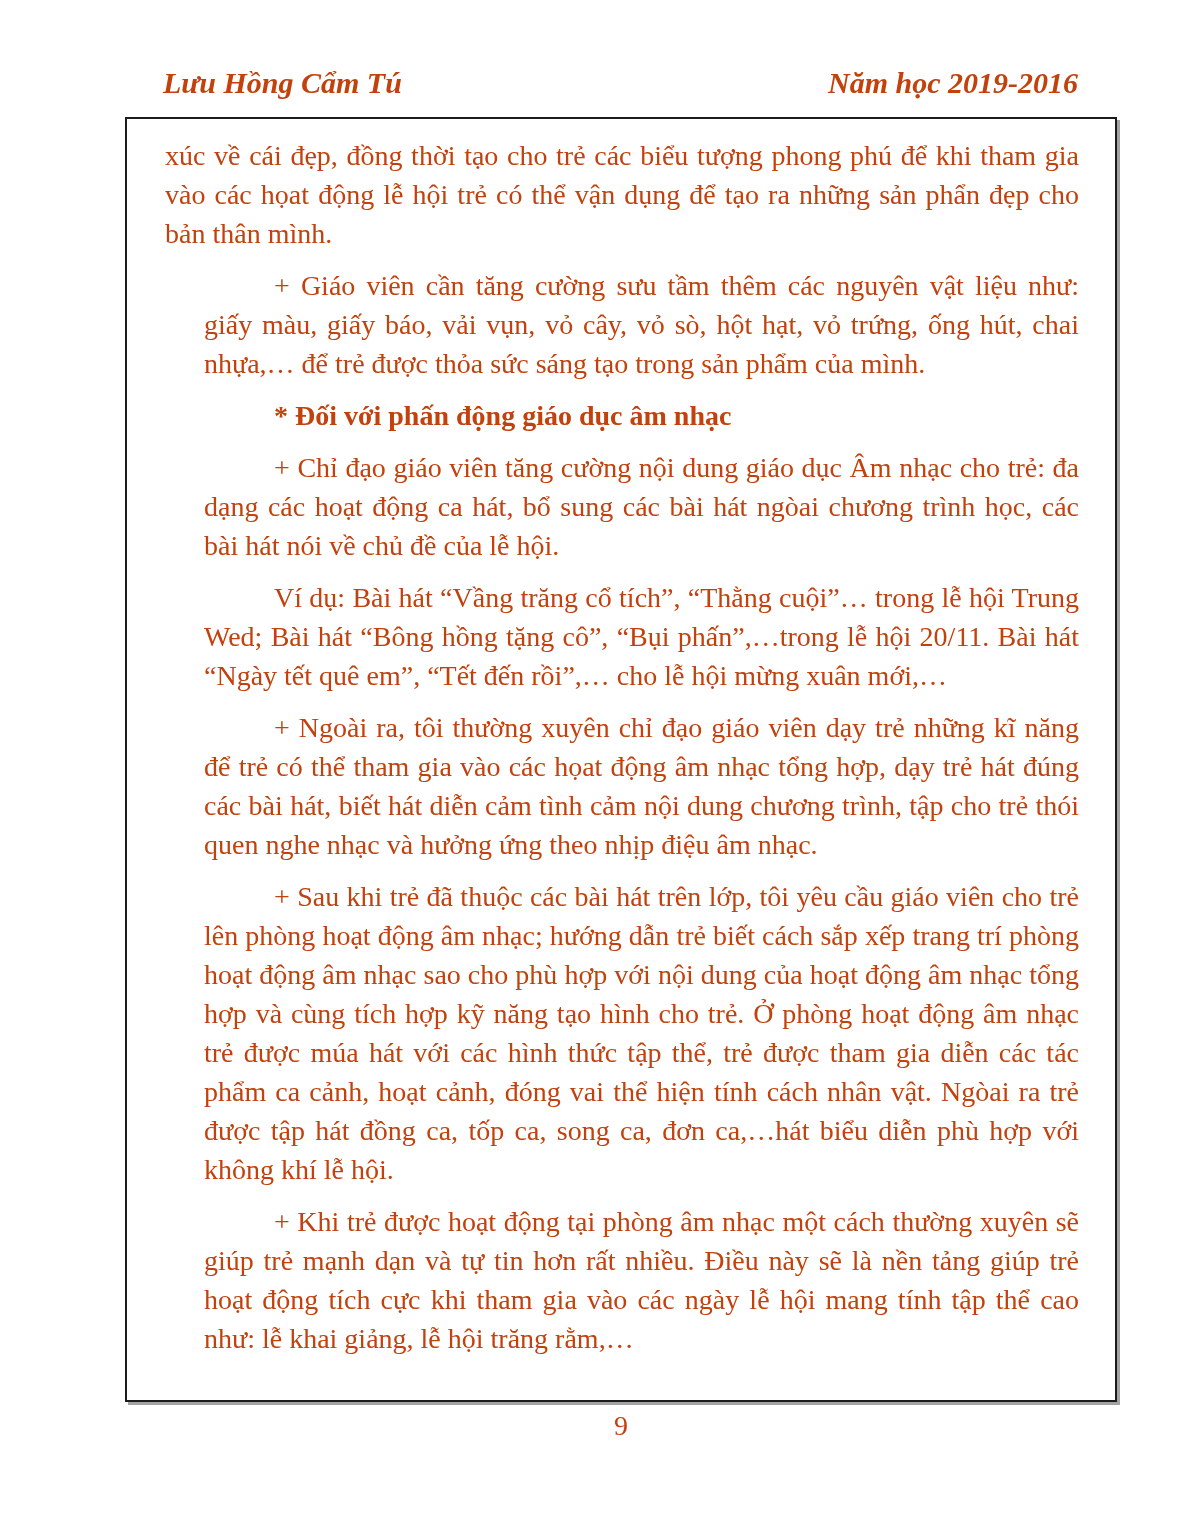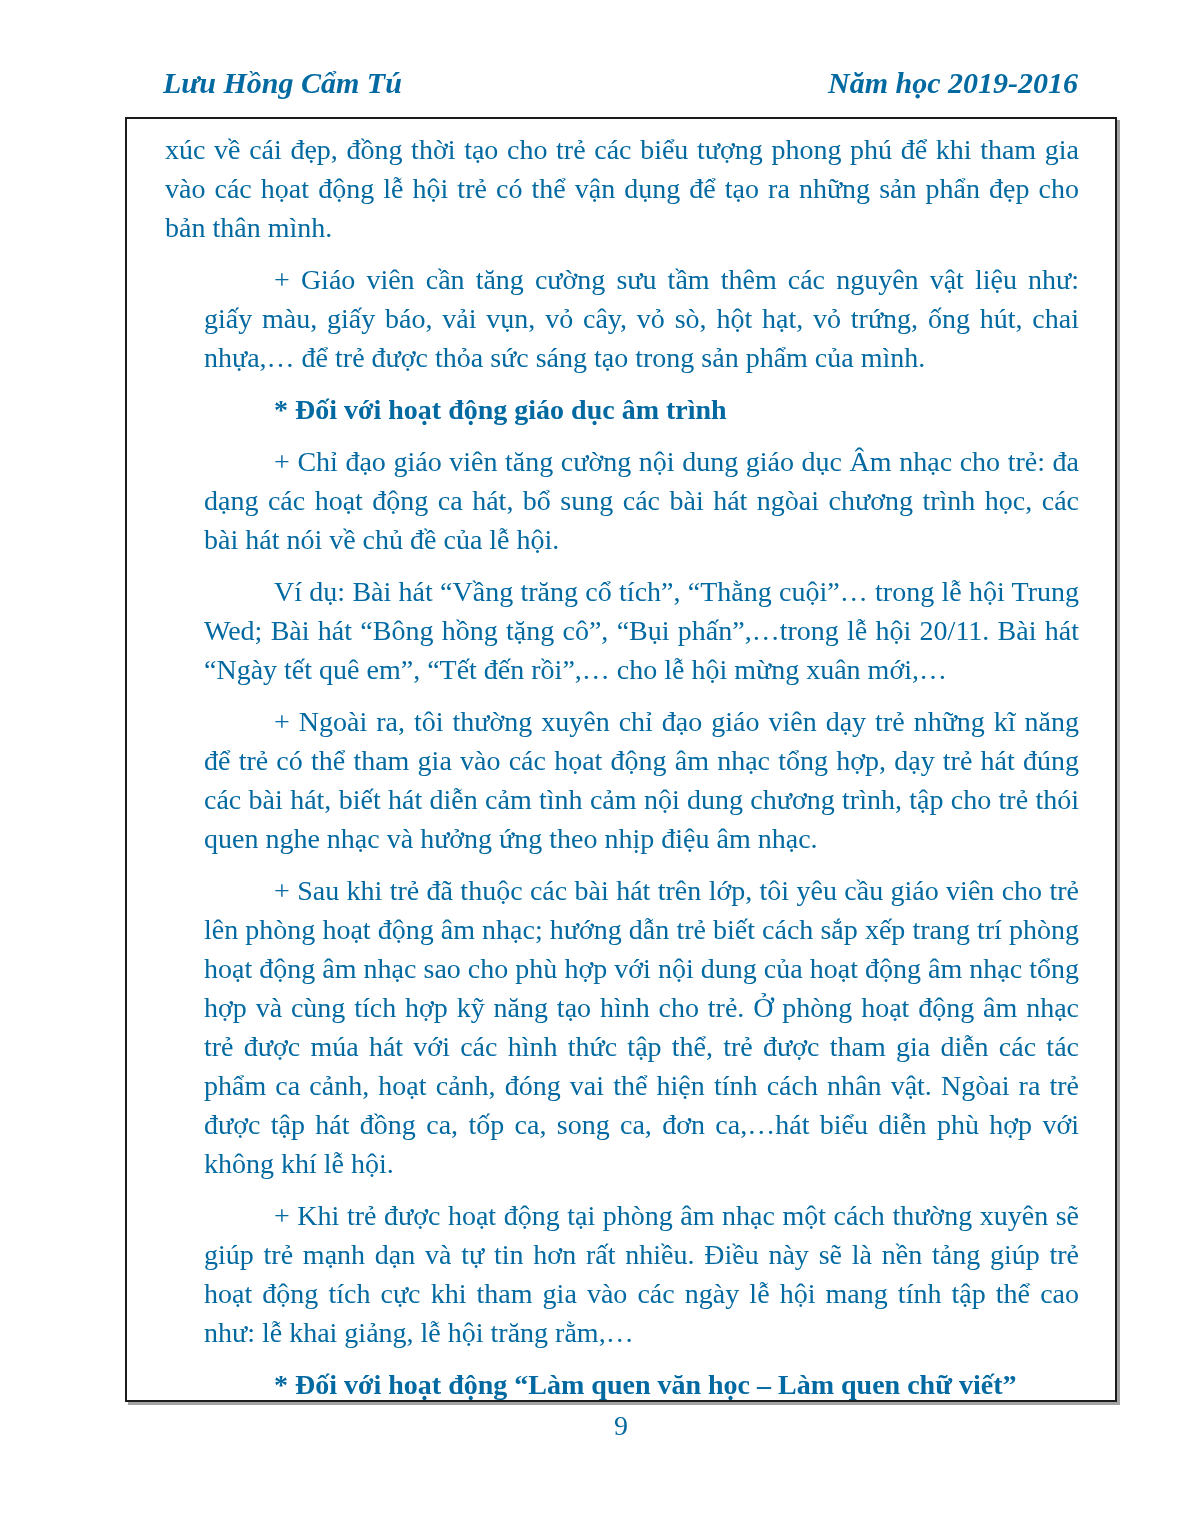--- a/index.html
+++ b/index.html
@@ -7,21 +7,21 @@
     padding: 0;
     background: #ffffff;
   }
   .page {
     position: relative;
     width: 1190px;
     height: 1540px;
     background: #ffffff;
     overflow: hidden;
     font-family: "Liberation Serif", serif;
-    color: #0369a1;
+    color: #c2410c;
   }
   .header {
     position: absolute;
     left: 163px;
     right: 112px;
     top: 66px;
     display: flex;
     justify-content: space-between;
     align-items: baseline;
     font-size: 30px;
@@ -32,21 +32,21 @@
   .content-box {
     position: absolute;
     left: 125px;
     top: 117px;
     width: 992px;
     height: 1285px;
     box-sizing: border-box;
     border: 2px solid #1b1b1b;
     box-shadow: 3px 3px 0 #a3a3a3;
     background: #ffffff;
-    padding: 11px 36px 0 38px;
+    padding: 17px 36px 0 38px;
     overflow: hidden;
   }
   .content-box p {
     margin: 0 0 13px 0;
     font-size: 28px;
     line-height: 39px;
     text-align: justify;
     text-justify: inter-word;
   }
   .content-box p.indent {
@@ -76,27 +76,26 @@
 
   <div class="header">
     <span>Lưu Hồng Cẩm Tú</span>
     <span>Năm học 2019-2016</span>
   </div>
 
   <div class="content-box">
     <div id="paragraphs">
         <p class="body">xúc về cái đẹp, đồng thời tạo cho trẻ các biểu tượng phong phú để khi tham gia vào các họat động lễ hội trẻ có thể vận dụng để tạo ra những sản phẩn đẹp cho bản thân mình.</p>
         <p class="body indent">+ Giáo viên cần tăng cường sưu tầm thêm các nguyên vật liệu như: giấy màu, giấy báo, vải vụn, vỏ cây, vỏ sò, hột hạt, vỏ trứng, ống hút, chai nhựa,… để trẻ được thỏa sức sáng tạo trong sản phẩm của mình.</p>
-        <p class="heading indent">* Đối với hoạt động giáo dục âm trình</p>
+        <p class="heading indent">* Đối với phấn động giáo dục âm nhạc</p>
         <p class="body indent">+ Chỉ đạo giáo viên tăng cường nội dung giáo dục Âm nhạc cho trẻ: đa dạng các hoạt động ca hát, bổ sung các bài hát ngòai chương trình học, các bài hát nói về chủ đề của lễ hội.</p>
         <p class="body indent">Ví dụ: Bài hát “Vầng trăng cổ tích”, “Thằng cuội”… trong lễ hội Trung Wed; Bài hát “Bông hồng tặng cô”, “Bụi phấn”,…trong lễ hội 20/11. Bài hát “Ngày tết quê em”, “Tết đến rồi”,… cho lễ hội mừng xuân mới,…</p>
         <p class="body indent">+ Ngoài ra, tôi thường xuyên chỉ đạo giáo viên dạy trẻ những kĩ năng để trẻ có thể tham gia vào các họat động âm nhạc tổng hợp, dạy trẻ hát đúng các bài hát, biết hát diễn cảm tình cảm nội dung chương trình, tập cho trẻ thói quen nghe nhạc và hưởng ứng theo nhịp điệu âm nhạc.</p>
         <p class="body indent">+ Sau khi trẻ đã thuộc các bài hát trên lớp, tôi yêu cầu giáo viên cho trẻ lên phòng hoạt động âm nhạc; hướng dẫn trẻ biết cách sắp xếp trang trí phòng hoạt động âm nhạc sao cho phù hợp với nội dung của hoạt động âm nhạc tổng hợp và cùng tích hợp kỹ năng tạo hình cho trẻ. Ở phòng hoạt động âm nhạc trẻ được múa hát với các hình thức tập thể, trẻ được tham gia diễn các tác phẩm ca cảnh, hoạt cảnh, đóng vai thể hiện tính cách nhân vật. Ngòai ra trẻ được tập hát đồng ca, tốp ca, song ca, đơn ca,…hát biểu diễn phù hợp với không khí lễ hội.</p>
         <p class="body indent">+ Khi trẻ được hoạt động tại phòng âm nhạc một cách thường xuyên sẽ giúp trẻ mạnh dạn và tự tin hơn rất nhiều. Điều này sẽ là nền tảng giúp trẻ hoạt động tích cực khi tham gia vào các ngày lễ hội mang tính tập thể cao như: lễ khai giảng, lễ hội trăng rằm,…</p>
-        <p class="heading indent">* Đối với hoạt động “Làm quen văn học – Làm quen chữ viết”</p>
       </div>
   </div>
 
   <div class="footer">
     <span>9</span>
   </div>
 
 </div>
 
 </body></html>

